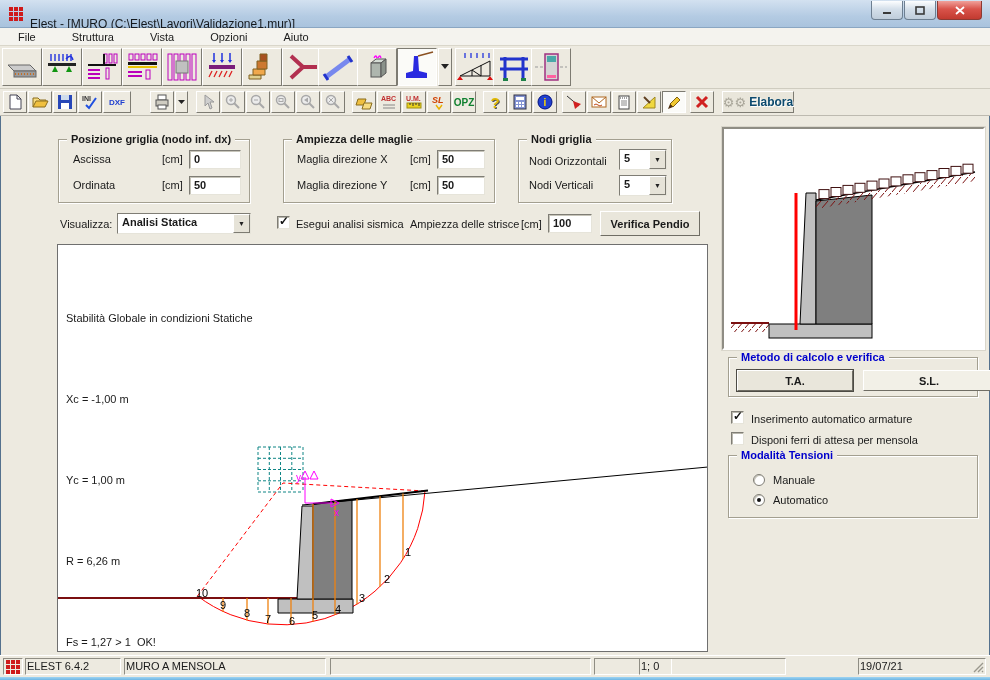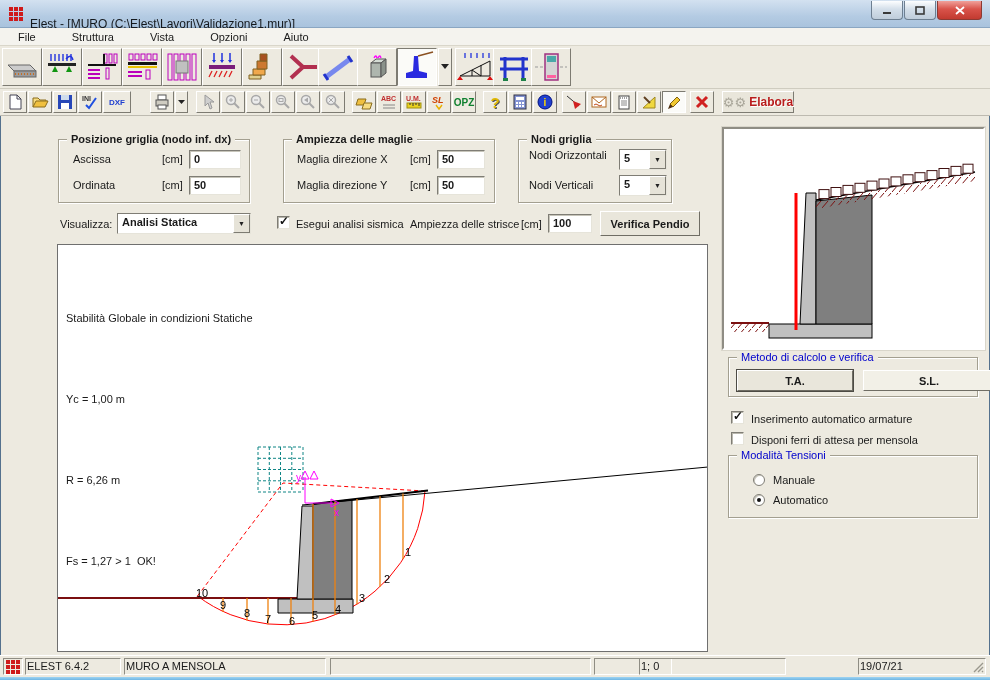--- a/index.html
+++ b/index.html
@@ -33,27 +33,27 @@
   #toolbar2 { left:0; top:89px; width:990px; height:27px; background:#edeae0; border-bottom:1px solid #bdbab0; }
   .tbtn { position:absolute; background:#edeae0; border:1px solid; border-color:#ffffff #7d7b72 #7d7b72 #ffffff;
     display:flex; align-items:center; justify-content:center; }
   .tbtn.big { top:2px; width:40px; height:38px; }
   .tbtn.small { top:2px; width:24px; height:22px; }
   .tbtn.pressed { border-color:#7d7b72 #ffffff #ffffff #7d7b72; background:#fbfbf8; }
   .ic-txt { font-weight:bold; font-size:7px; letter-spacing:0; }
   #btn-elabora { left:692px; top:2px; width:72px; height:22px; position:absolute;
      background:#e9e6db; border:1px solid; border-color:#ffffff #7d7b72 #7d7b72 #ffffff;
      display:flex; align-items:center; justify-content:center; gap:3px; }
-  #btn-elabora .glabel { color:#b91c1c; font-weight:bold; font-size:12px; text-shadow:1px 1px 0 #fff; }
+  #btn-elabora .glabel { color:#0c4a6e; font-weight:bold; font-size:12px; text-shadow:1px 1px 0 #fff; }
   #btn-elabora .gears { color:#a9a69a; font-size:13px; line-height:13px; }
 
   
   .groupbox { position:absolute; border:1px solid #a39f90; box-shadow:1px 1px 0 #ffffff, inset 1px 1px 0 #ffffff; }
   .groupbox .legend { position:absolute; top:-7px; left:8px; background:#edeae0; padding:0 4px; font-weight:bold; white-space:nowrap; }
-  .groupbox .legend.blue { color:#0000cc; font-weight:normal; }
+  .groupbox .legend.blue { color:#0000cc; font-weight:bold; }
   .glabel-row { position:absolute; white-space:nowrap; }
   .tf { position:absolute; background:#fff; border:1px solid; border-color:#7f7d75 #e6e4da #e6e4da #7f7d75;
     box-shadow: inset 1px 1px 0 #c7c5ba; font-weight:bold; padding:2px 4px; height:19px; }
   .combo { position:absolute; height:21px; background:#fff; border:1px solid; border-color:#7f7d75 #e6e4da #e6e4da #7f7d75; display:flex; }
   .combo .val { flex:1; font-weight:bold; padding:2px 4px; white-space:nowrap; overflow:hidden; }
   .combo .dd { width:17px; background:#e6e3d8; border:1px solid; border-color:#fff #7d7b72 #7d7b72 #fff; display:flex; align-items:center; justify-content:center; font-size:7px; color:#222; }
 
   .cb { position:absolute; width:13px; height:13px; background:#fff; border:1px solid; border-color:#7f7d75 #e6e4da #e6e4da #7f7d75; box-shadow:inset 1px 1px 0 #b9b7ad; }
   .cb .mark { display:none; position:absolute; left:1px; top:-3px; font-size:12px; font-weight:bold; color:#111; }
   .cb.checked .mark { display:block; }
@@ -441,21 +441,21 @@
     <span class="glabel-row" style="left:13px; top:13px">Maglia direzione X</span>
     <span class="glabel-row" style="left:126px; top:13px">[cm]</span>
     <div class="tf" style="left:153px; top:10px; width:48px">50</div>
     <span class="glabel-row" style="left:13px; top:39px">Maglia direzione Y</span>
     <span class="glabel-row" style="left:126px; top:39px">[cm]</span>
     <div class="tf" style="left:153px; top:36px; width:48px">50</div>
   </div>
 
   <div class="groupbox" style="left:518px; top:139px; width:154px; height:64px">
     <span class="legend">Nodi griglia</span>
-    <span class="glabel-row" style="left:10px; top:9px">Nodi Orizzontali</span>
+    <span class="glabel-row" style="left:10px; top:15px">Nodi Orizzontali</span>
     <div class="combo" style="left:100px; top:9px; width:48px">
       <span class="val">5</span>
       <span class="dd">▼</span>
     </div>
     <span class="glabel-row" style="left:10px; top:39px">Nodi Verticali</span>
     <div class="combo" style="left:100px; top:35px; width:48px">
       <span class="val">5</span>
       <span class="dd">▼</span>
     </div>
   </div>
@@ -527,20 +527,21 @@
         <text x="257" y="374">5</text>
         <text x="234" y="380">6</text>
         <text x="210" y="378">7</text>
         <text x="189" y="372">8</text>
         <text x="165" y="364">9</text>
         <text x="144" y="352">10</text>
       </g>
     </svg>
     <div class="results">
       <div>Stabilità Globale in condizioni Statiche</div>
+      <div>Xc = -1,00 m</div>
       <div>Yc = 1,00 m</div>
       <div>R = 6,26 m</div>
       <div>Fs = 1,27 &gt; 1  OK!</div>
     </div>
   </div>
 
   <div id="preview" class="abs">
     <svg width="257" height="217" viewBox="0 0 257 217">
       <defs>
         <pattern id="hatch" width="7" height="8" patternUnits="userSpaceOnUse">

